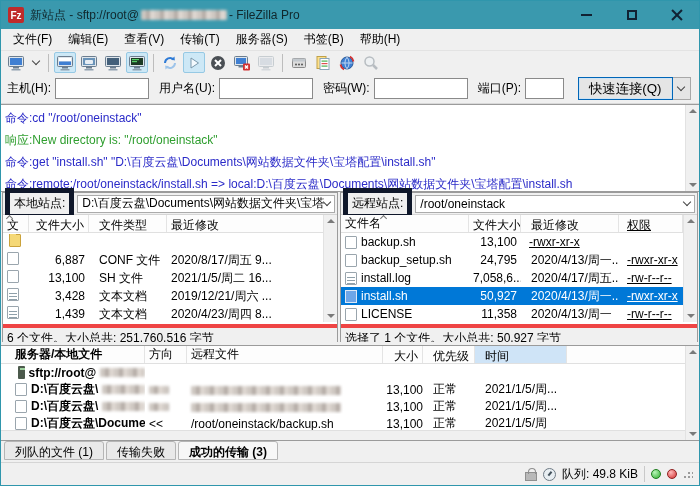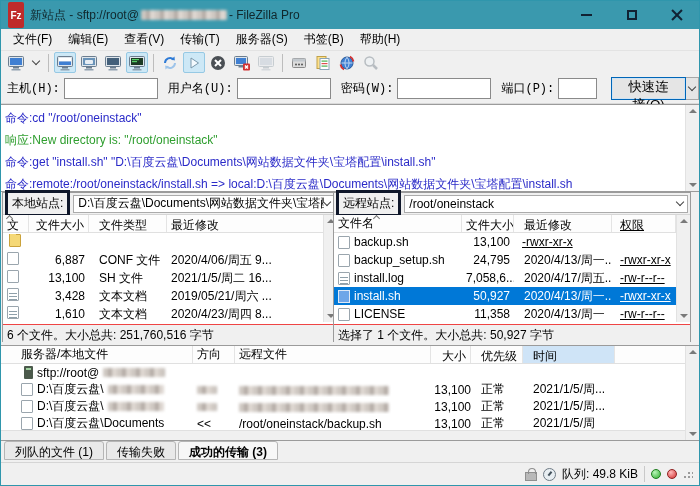--- a/index.html
+++ b/index.html
@@ -4,21 +4,21 @@
 <style>
   html,body{margin:0;padding:0;background:#d8d8d8;}
   *{box-sizing:border-box;}
   .window{position:relative;width:700px;height:486px;margin:0 auto;
     border:1px solid #2f96ac;background:#f0f0f0;
     font-family:"Liberation Sans","DejaVu Sans",sans-serif;font-size:12px;color:#000;overflow:hidden;}
 
   
   .titlebar{position:absolute;left:0;top:0;width:100%;height:28px;background:#3a99ae;
     display:flex;align-items:center;padding-left:7px;color:#10272c;}
-  .appicon{width:16px;height:26px;background:#bf2b2b;border-radius:2px;color:#fff;
+  .appicon{width:16px;height:16px;background:#bf2b2b;border-radius:2px;color:#fff;
     font-size:10px;font-weight:bold;display:flex;align-items:center;justify-content:center;margin-right:6px;}
   .title-text{white-space:nowrap;}
   .winbtns{position:absolute;right:0;top:0;height:28px;display:flex;}
   .winbtn{width:45px;height:28px;display:flex;align-items:center;justify-content:center;}
   .glyph-min{width:11px;height:0;border-top:2px solid #123;} 
   .glyph-max{width:10px;height:10px;border:2px solid #123;}
   .glyph-close{position:relative;width:12px;height:12px;}
   .glyph-close::before,.glyph-close::after{content:"";position:absolute;left:5px;top:-1px;width:2px;height:14px;background:#123;}
   .glyph-close::before{transform:rotate(45deg);} .glyph-close::after{transform:rotate(-45deg);}
 
@@ -30,21 +30,21 @@
   
   .toolbar{position:absolute;left:0;top:50px;width:100%;height:23px;display:flex;align-items:center;padding-left:3px;}
   .tbtn{width:22px;height:21px;display:flex;align-items:center;justify-content:center;border:1px solid transparent;border-radius:2px;margin:0 1px;}
   .tbtn.pressed{background:#cde8f6;border-color:#96c9e4;}
   .tbtn.caret{width:14px;}
   .tsep{width:1px;height:18px;background:#bdbdbd;margin:0 4px;}
   .chev-dn{width:6px;height:6px;border-right:1.5px solid #444;border-bottom:1.5px solid #444;transform:rotate(45deg);margin-top:-3px;}
 
   
   .quickbar{position:absolute;left:0;top:73px;width:100%;height:30px;display:flex;align-items:center;padding-left:6px;border-bottom:1px solid #d9d9d9;}
-  .qc-label{margin-right:4px;white-space:nowrap;font-family:Liberation Mono, monospace;}
+  .qc-label{margin-right:4px;white-space:nowrap;}
   .qc-input{height:21px;border:1px solid #8a8a8a;background:#fff;margin-right:10px;padding:0 3px;font:inherit;}
   .qc-host,.qc-user,.qc-pass{width:94px;} .qc-port{width:39px;}
   .qc-btn{height:23px;padding:0 10px;background:#e5e5e5;border:1px solid #0066b8;box-shadow:inset 0 0 0 1px #cfe3f3;margin-left:4px;}
   .qc-caret{width:18px;height:23px;background:#e5e5e5;border:1px solid #a8a8a8;border-left:none;display:flex;align-items:center;justify-content:center;}
 
   
   .log{position:absolute;left:0;top:103px;width:100%;height:88px;background:#fff;border-top:1px solid #9b9b9b;border-bottom:1px solid #9b9b9b;}
   .log-lines{position:absolute;left:4px;top:2px;right:16px;}
   .log-line{height:22px;line-height:22px;white-space:nowrap;overflow:hidden;}
   .lt-command{color:#2a2ac8;} .lt-response{color:#2e9e2e;}
@@ -53,32 +53,32 @@
   
   .vsb{position:absolute;top:0;right:0;width:14px;bottom:0;background:#f0f0f0;border-left:1px solid #e2e2e2;}
   .vsb .up,.vsb .dn{position:absolute;left:3px;width:0;height:0;border:4px solid transparent;}
   .vsb .up{top:4px;border-bottom-color:#7a7a7a;border-top-width:0;}
   .vsb .dn{bottom:4px;border-top-color:#7a7a7a;border-bottom-width:0;}
 
   
   .panes{position:absolute;left:0;top:191px;width:100%;height:150px;}
   .pane{position:absolute;top:0;height:150px;background:#fff;border:1px solid #9b9b9b;}
   .pane-local{left:1px;width:336px;}
-  .pane-remote{left:332px;width:358px;}
+  .pane-remote{left:339px;width:358px;}
   .pathbar{height:22px;background:#f0f0f0;display:flex;align-items:center;padding:0 2px;border-bottom:1px solid #d5d5d5;}
-  .path-label{padding:2px 4px;border:3px solid #0f172a;background:#f0f0f0;margin-right:3px;white-space:nowrap;}
+  .path-label{padding:2px 4px;border:5px solid #0f172a;background:#f0f0f0;margin-right:3px;white-space:nowrap;}
   .path-combo{flex:1;height:18px;background:#fff;border:1px solid #ababab;display:flex;align-items:center;padding:0 4px;overflow:hidden;white-space:nowrap;}
   .path-combo .chev-dn{margin-left:auto;flex:none;}
   .lheader{height:18px;display:flex;background:#fdfdfd;border-bottom:1px solid #e0e0e0;position:relative;}
   .hcell{border-right:1px solid #e4e4e4;padding:2px 4px;white-space:nowrap;overflow:hidden;}
   .rows{position:relative;height:91px;overflow:hidden;}
   .frow{height:18px;display:flex;align-items:center;white-space:nowrap;}
   .frow.sel{background:#0078d7;color:#fff;}
   .cell{overflow:hidden;white-space:nowrap;padding:0 4px;}
-  .pane-status{height:19px;background:#f0f0f0;border-top:1px solid #ef4444;padding:2px 4px;white-space:nowrap;overflow:hidden;}
+  .pane-status{height:19px;background:#f0f0f0;border-top:4px solid #ef4444;padding:2px 4px;white-space:nowrap;overflow:hidden;}
   .list-vsb{top:22px;bottom:19px;}
 
   
   .lc-name{width:26px;flex:none;} .lc-size{width:60px;flex:none;text-align:right;}
   .lc-type{width:72px;flex:none;margin-left:6px;} .lc-mod{flex:1;}
   
   .rc-name{width:128px;flex:none;display:flex;align-items:center;gap:4px;}
   .rc-size{width:52px;flex:none;text-align:right;} .rc-mod{width:92px;flex:none;margin-left:6px;} .rc-perm{flex:1;margin-left:4px;text-decoration:underline;}
 
   
@@ -91,21 +91,21 @@
   .fi-blue{background:#6ea6e8;border:1px solid #dfe9f6;}
   .sort-up{width:5px;height:5px;border-left:1px solid #777;border-top:1px solid #777;transform:rotate(45deg);position:absolute;top:1px;}
 
   
   .splitter{position:absolute;left:0;top:341px;width:100%;height:3px;background:#f0f0f0;}
 
   
   .queue{position:absolute;left:0;top:344px;width:100%;height:96px;background:#fff;border-top:1px solid #9b9b9b;border-bottom:1px solid #9b9b9b;}
   .qheader{height:18px;display:flex;background:#fdfdfd;border-bottom:1px solid #e0e0e0;padding-right:14px;}
   .qrow{height:17px;display:flex;align-items:center;white-space:nowrap;}
-  .qc1{width:192px;flex:none;display:flex;align-items:center;gap:4px;padding-left:20px;overflow:hidden;}
+  .qc1{width:144px;flex:none;display:flex;align-items:center;gap:4px;padding-left:14px;overflow:hidden;font-weight:bold;}
   .qc2{width:42px;flex:none;padding:0 4px;}
   .qc3{width:196px;flex:none;padding:0 4px;overflow:hidden;}
   .qc4{width:40px;flex:none;text-align:right;}
   .qc5{width:52px;flex:none;padding-left:10px;}
   .qc6{width:92px;flex:none;padding-left:10px;overflow:hidden;}
   .qheader .qc6{background:#cfe4f7;}
   .queue-rows{position:relative;height:68px;overflow:hidden;}
   .q-hscroll{position:absolute;left:0;bottom:0;height:10px;right:14px;background:#f0f0f0;border-top:1px solid #e0e0e0;}
   .queue .vsb{bottom:0;}
   .fi-server{width:9px;height:13px;background:#4c5a4c;border-radius:1px;position:relative;margin-left:3px;}
@@ -341,37 +341,37 @@
           <div class="frow">
             <span class="cell lc-name"><span class="fi fi-folder"></span></span>
             <span class="cell lc-size"></span>
             <span class="cell lc-type"></span>
             <span class="cell lc-mod"></span>
           </div>
           <div class="frow">
             <span class="cell lc-name"><span class="fi fi-file"></span></span>
             <span class="cell lc-size">6,887</span>
             <span class="cell lc-type">CONF 文件</span>
-            <span class="cell lc-mod">2020/4/06/周五 9...</span>
+            <span class="cell lc-mod">2020/8/17/周五 9...</span>
           </div>
           <div class="frow">
             <span class="cell lc-name"><span class="fi fi-file"></span></span>
             <span class="cell lc-size">13,100</span>
             <span class="cell lc-type">SH 文件</span>
             <span class="cell lc-mod">2021/1/5/周二 16...</span>
           </div>
           <div class="frow">
             <span class="cell lc-name"><span class="fi fi-text"></span></span>
             <span class="cell lc-size">3,428</span>
             <span class="cell lc-type">文本文档</span>
-            <span class="cell lc-mod">2019/05/21/周六 ...</span>
+            <span class="cell lc-mod">2019/12/21/周六 ...</span>
           </div>
           <div class="frow">
             <span class="cell lc-name"><span class="fi fi-text"></span></span>
-            <span class="cell lc-size">1,610</span>
+            <span class="cell lc-size">1,439</span>
             <span class="cell lc-type">文本文档</span>
             <span class="cell lc-mod">2020/4/23/周四 8...</span>
           </div>
         </div>
       <div class="vsb list-vsb">
           <span class="up"></span>
           <span class="dn"></span>
         </div>
       <div class="pane-status">6 个文件。大小总共: 251,760,516 字节</div>
     </div>

